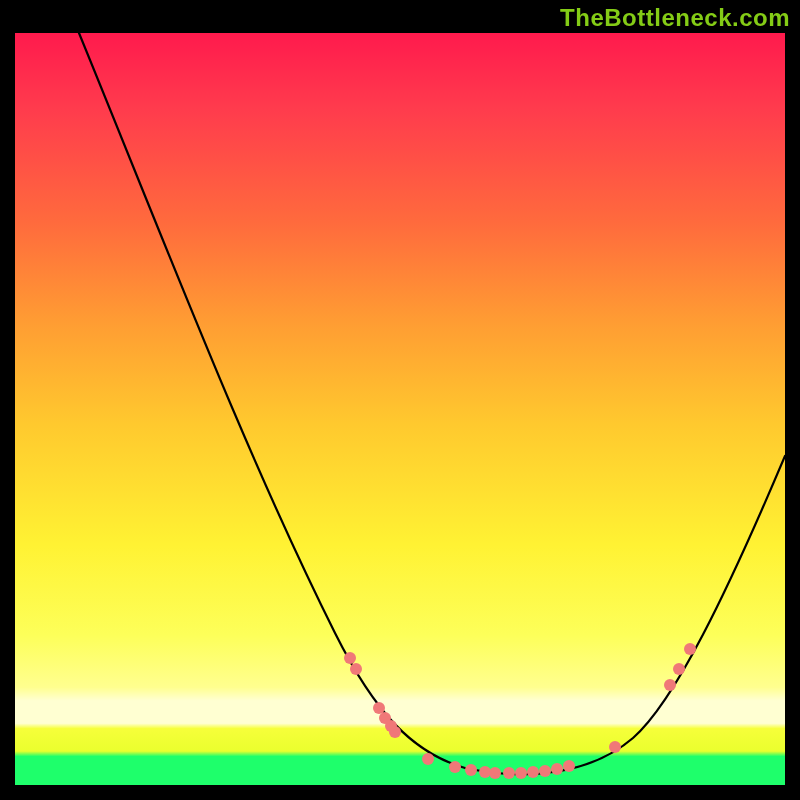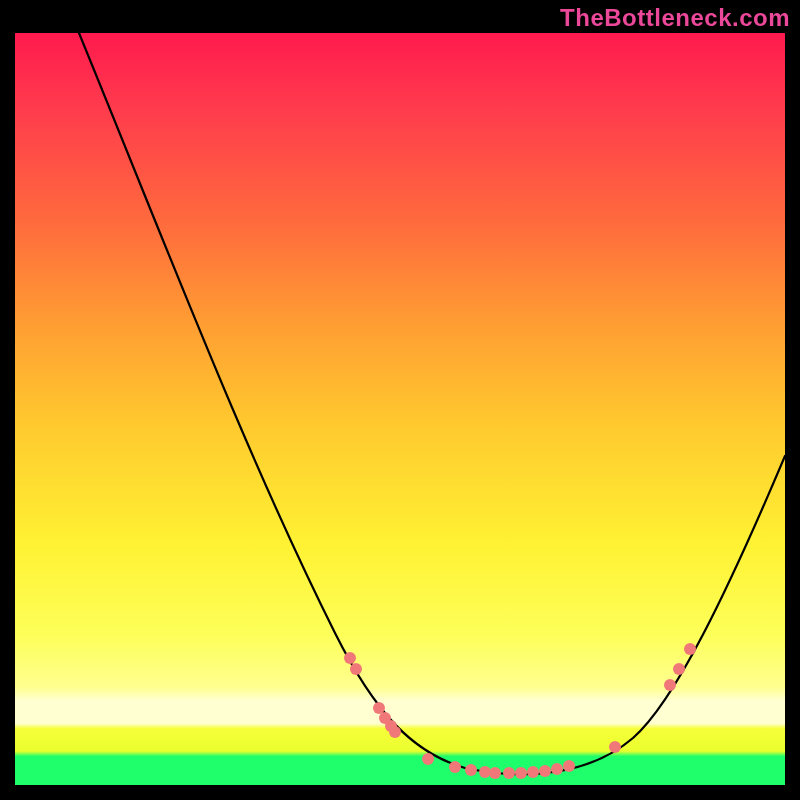--- a/index.html
+++ b/index.html
@@ -14,21 +14,21 @@
   .container {
     position: relative;
     width: 800px;
     height: 800px;
     background: #000000;
   }
   .watermark {
     position: absolute;
     top: 4px;
     right: 10px;
-    color: #ec4899;
+    color: #84cc16;
     font-size: 24px;
     font-weight: bold;
     letter-spacing: 0.5px;
     z-index: 20;
     user-select: none;
   }
   .plot-box {
     position: absolute;
     left: 15px;
     top: 33px;

